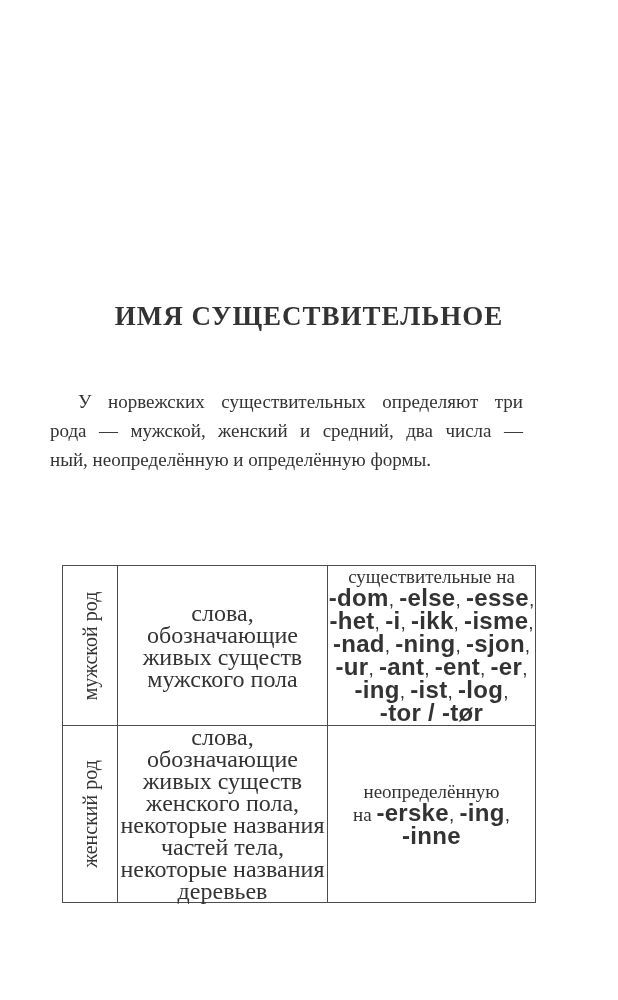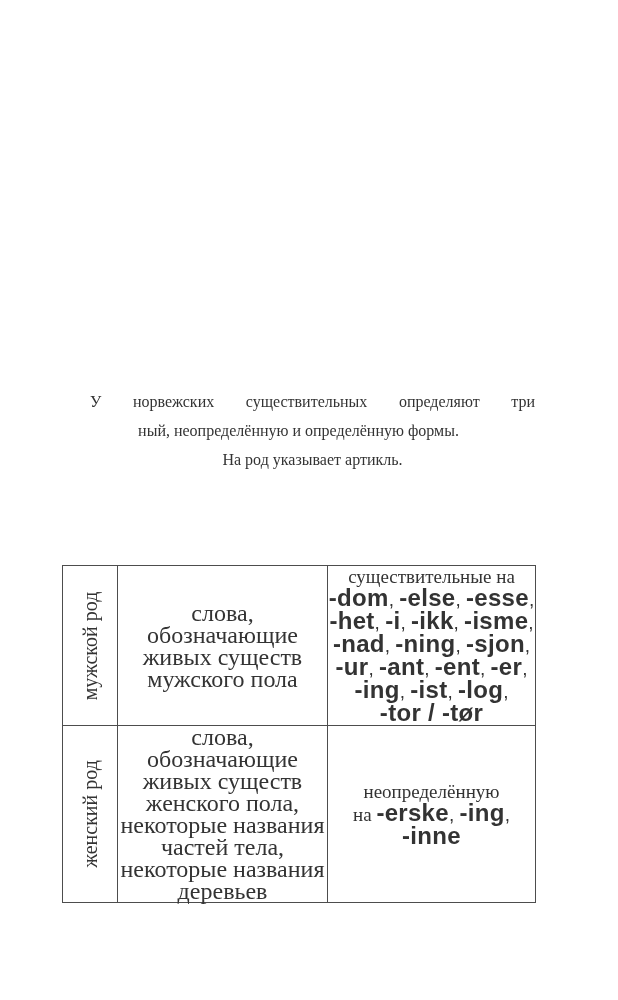--- a/index.html
+++ b/index.html
@@ -6,24 +6,24 @@
   .page {
     position:relative; width:618px; height:1000px; background:#ffffff;
     font-family:"Liberation Serif", serif; color:#333333; overflow:hidden;
   }
   .title {
     position:absolute; top:301px; left:0; width:618px; margin:0;
     text-align:center; font-size:27px; font-weight:bold; letter-spacing:1px;
     font-family:"Liberation Serif", serif;
   }
   .intro {
-    position:absolute; top:387px; left:62px; width:473px;
-    font-size:16px; line-height:29px;
+    position:absolute; top:387px; left:50px; width:473px;
+    font-size:19px; line-height:29px;
   }
-  .line { white-space:normal;text-align:center; }
+  .line { white-space:normal; }
   .line.just { text-align:justify; text-align-last:justify; }
   .line.indent { text-indent:28px; }
   .gender-table {
     position:absolute; top:565px; left:62px;
     border-collapse:collapse; table-layout:fixed;
   }
   .gender-table td {
     border:1.5px solid #4d4d4d; padding:0; vertical-align:middle; text-align:center;
   }
   .gender-cell { position:relative; }
@@ -40,25 +40,26 @@
     font-family:"Liberation Sans", sans-serif; font-weight:bold; font-size:24px;
     letter-spacing:0.3px;
   }
   .sep { font-family:"Liberation Sans", sans-serif; font-weight:normal; }
 </style>
 </head>
 <body>
 
 <div class="page">
 
+  <h1 class="title">ИМЯ СУЩЕСТВИТЕЛЬНОЕ</h1>
 
   <div class="intro">
     <div class="line just indent">У норвежских существительных определяют три</div>
+    <div class="line just">рода — мужской, женский и средний, два числа —</div>
     <div class="line">ный, неопределённую и определённую формы.</div>
-    <div class="line indent">На род указывает артикль.</div>
   </div>
 
   <table class="gender-table">
     <colgroup>
       <col style="width:55px">
       <col style="width:210px">
       <col style="width:208px">
     </colgroup>
     <tbody>
       <tr style="height:153px">

